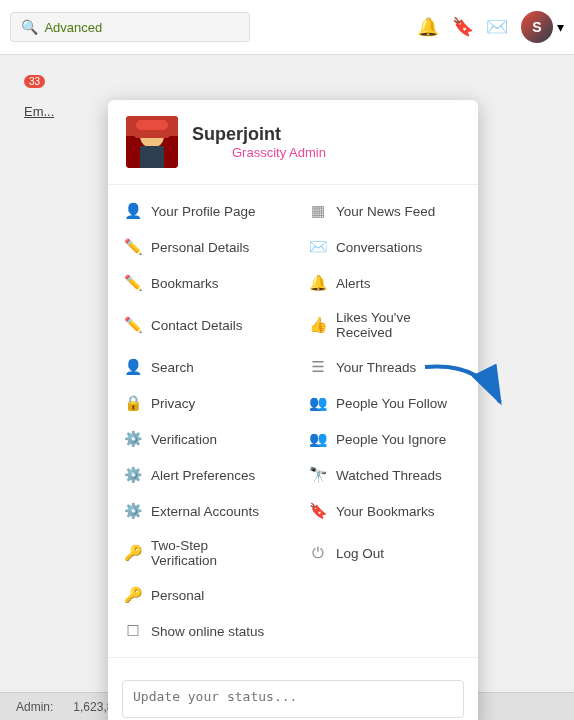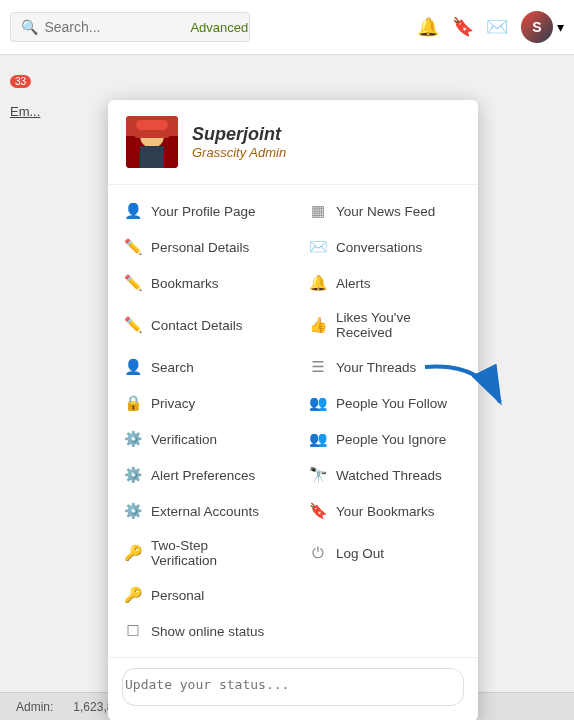--- a/index.html
+++ b/index.html
@@ -91,21 +91,21 @@
     .bg-content {
       position: absolute;
       top: 55px;
       left: 0;
       width: 574px;
       height: calc(720px - 55px);
       background: #f0f0f0;
     }
 
     .bg-sidebar-item {
-      padding: 8px 10px;
+      padding: 8px 24px;
       font-size: 13px;
       color: #444;
       text-decoration: underline;
     }
 
     .notif-red {
       display: inline-block;
       background: #e74c3c;
       color: white;
       border-radius: 10px;
@@ -149,21 +149,20 @@
       overflow: hidden;
     }
 
     
     .dropdown-user-header {
       display: flex;
       align-items: center;
       padding: 16px 18px;
       gap: 14px;
       border-bottom: 1px solid #eee;
-      font-style: italic;
     }
 
     .user-avatar {
       width: 52px;
       height: 52px;
       border-radius: 4px;
       background: #c0392b;
       display: flex;
       align-items: center;
       justify-content: center;
@@ -184,21 +183,22 @@
     }
 
     .user-info-name {
       font-size: 18px;
       font-weight: bold;
       color: #333;
     }
 
     .user-info-role {
       font-size: 13px;
-      color: #a16207;
+      color: #ec4899;
+      margin-left: 40px;
     }
 
     
     .menu-grid {
       display: grid;
       grid-template-columns: 1fr 1fr;
       padding: 8px 0;
     }
 
     .menu-item {
@@ -222,27 +222,28 @@
 
     
     .status-input-wrap {
       padding: 10px 14px 12px;
       border-top: 1px solid #eee;
     }
 
     .status-input {
       width: 100%;
       border: 1px solid #ddd;
-      border-radius: 13px;
-      padding: 8px 2px;
+      border-radius: 4px;
+      padding: 8px 10px;
       font-size: 13px;
       color: #aaa;
       outline: none;
       resize: none;
       height: 38px;
+      margin-top: 12px;
     }
 
     
     .arrow-pointer {
       position: absolute;
       top: 357px;
       left: 420px;
       width: 100px;
       height: 60px;
       z-index: 200;
@@ -264,21 +265,20 @@
       color: #555;
       gap: 20px;
     }
   </style>
 </head>
 <body>
 
 <div class="bg-header">
   <div class="search-bar">
     <span>🔍</span>
-    <input type="text" placeholder="Search..." style="">
     <span class="search-advanced">Advanced</span>
   </div>
   <div class="header-icons">
     <span class="header-icon">🔔</span>
     <span class="header-icon">🔖</span>
     <span class="header-icon">✉️</span>
     <div class="avatar-wrap">
       <div class="avatar-img">
         <span>S</span>
       </div>

